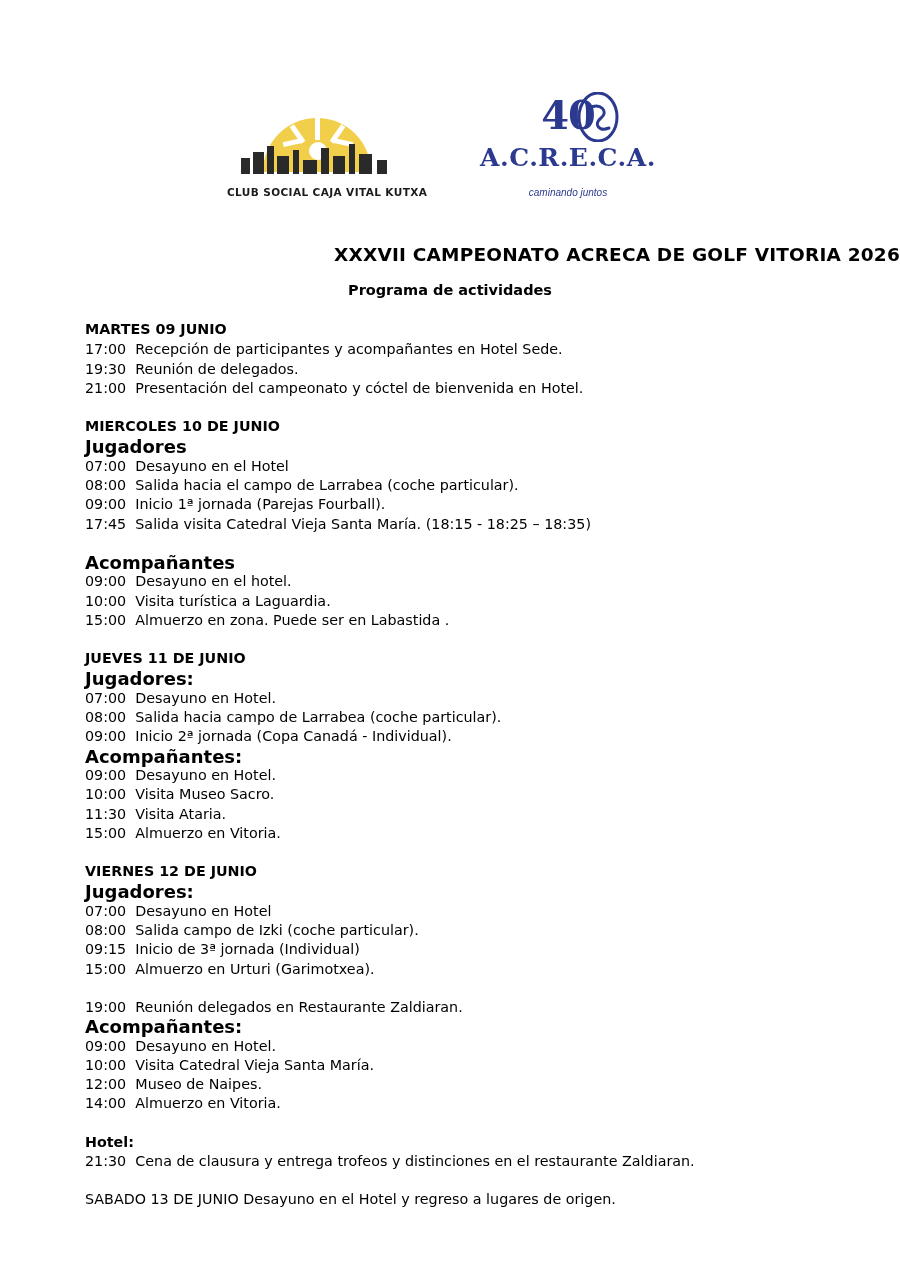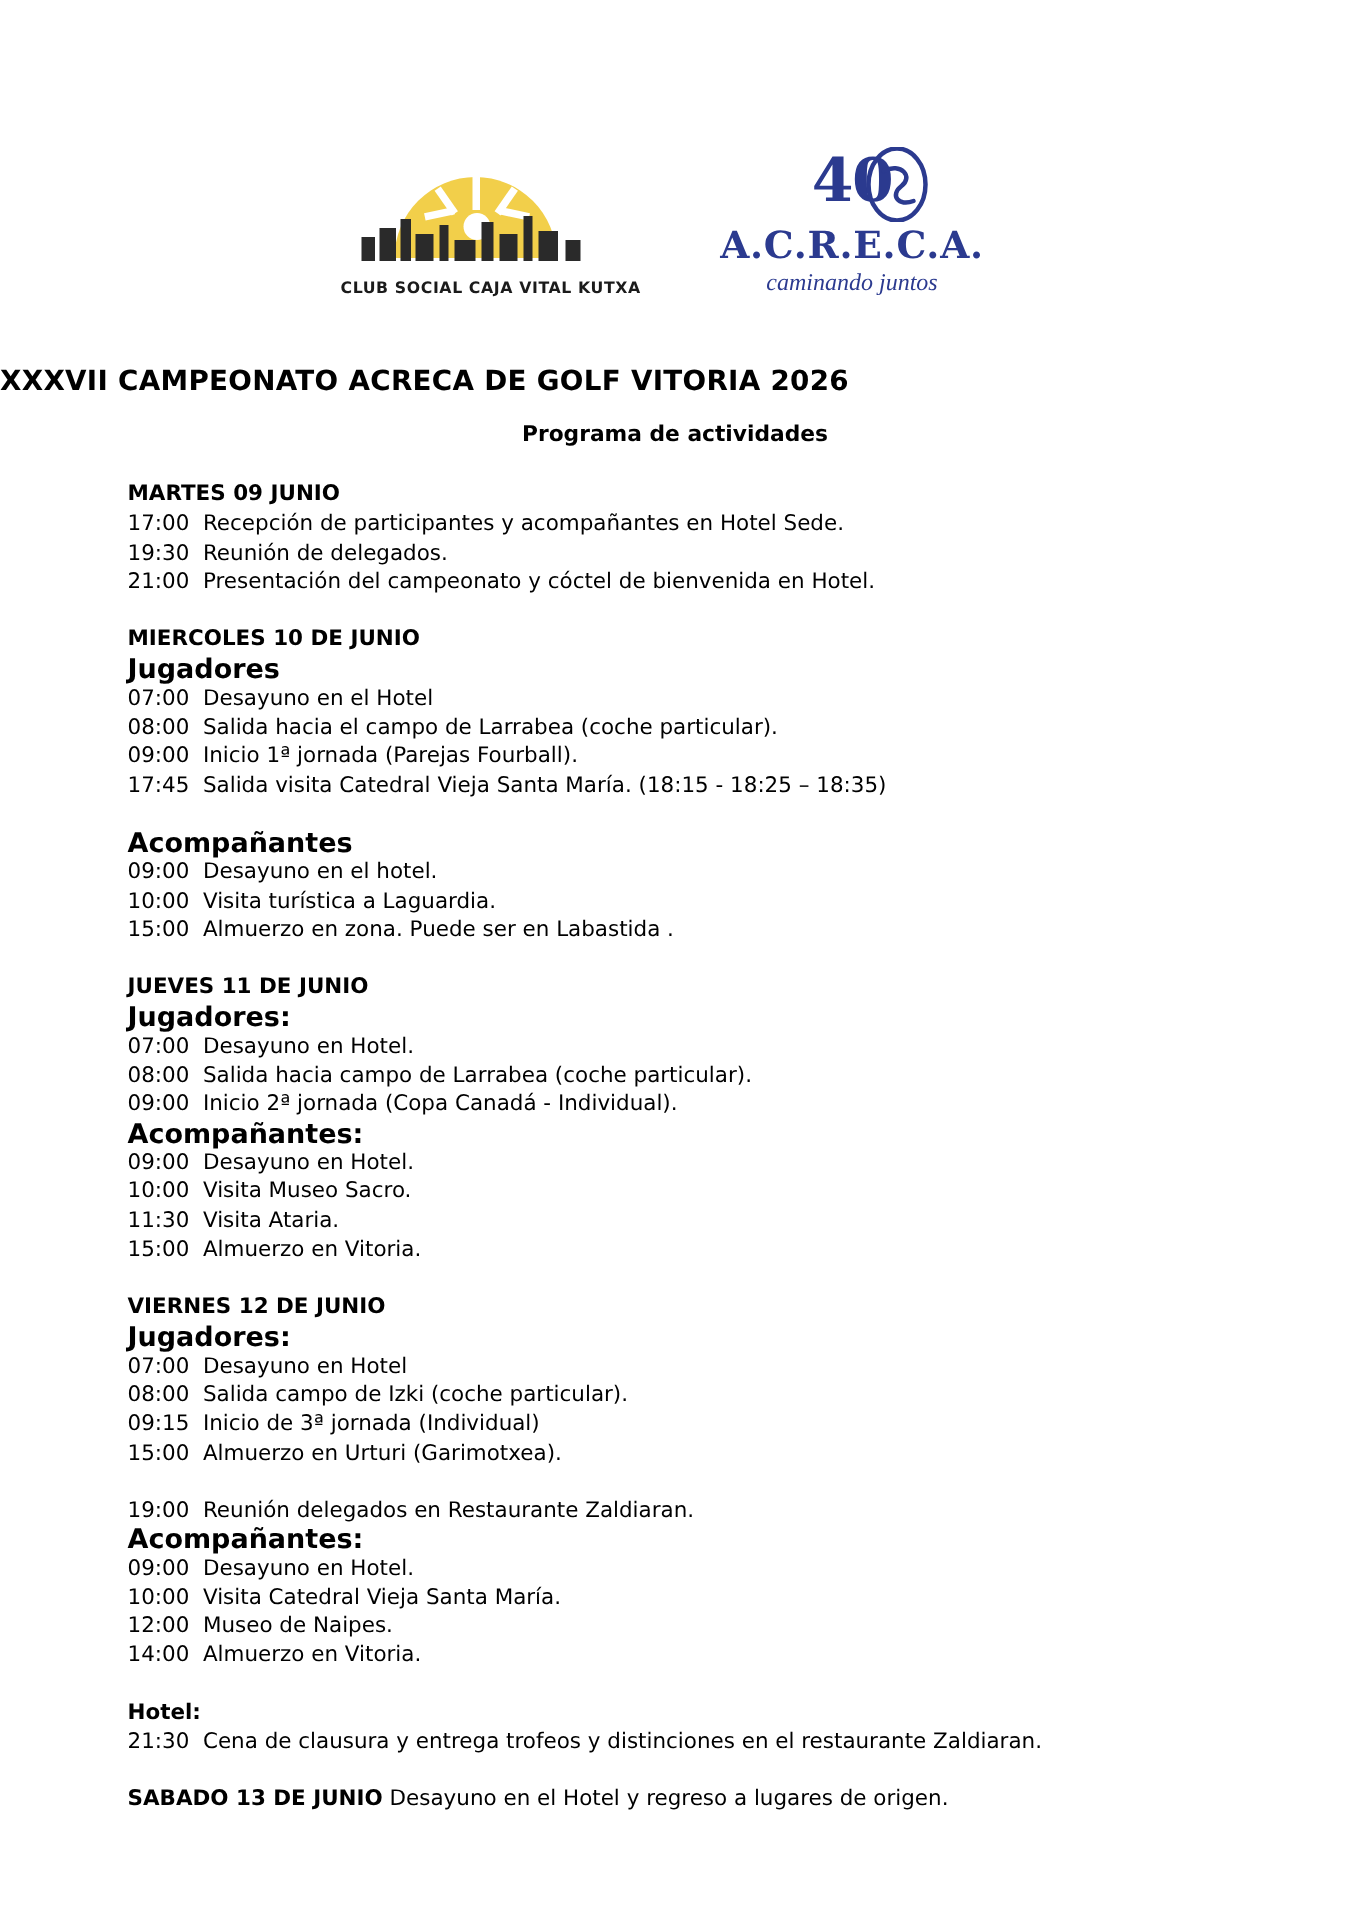--- a/index.html
+++ b/index.html
@@ -127,30 +127,30 @@
   }
   .acreca-name {
     font-family: "DejaVu Serif", "Liberation Serif", serif;
     font-size: 25px;
     font-weight: bold;
     color: #2b3a8f;
     letter-spacing: 0.5px;
     line-height: 28px;
   }
   .acreca-tag {
-    font-family: Liberation Serif, serif;
+    font-family: Liberation Sans, sans-serif;
     font-style: italic;
-    font-size: 16px;
+    font-size: 10px;
     color: #2b3a8f;
-    margin-top: 2px;
+    margin-top: 15px;
   }
 
   
   .doc-title {
-    text-align: left;
+    text-align: right;
     font-size: 18.5px;
     font-weight: bold;
     margin-top: 46px;
     letter-spacing: 0.2px;
   }
   .doc-subtitle {
     text-align: center;
     font-size: 14.5px;
     font-weight: bold;
     margin-top: 17px;
@@ -172,21 +172,21 @@
   .group-head {
     font-weight: bold;
     font-size: 18px;
   }
   .line {
     font-size: 14.3px;
     white-space: pre-wrap;
   }
   .spacer { height: 19px; }
   .spacer-sm { height: 19px; }
-  .inline-bold { font-weight: bold; }
+  .inline-bold { font-weight: normal; }
   .todos-head { font-weight: bold; }
 </style>
 </head>
 <body>
 
 <div class="page">
 
   <div class="logo-row">
 
     <div class="logo-kutxa">

